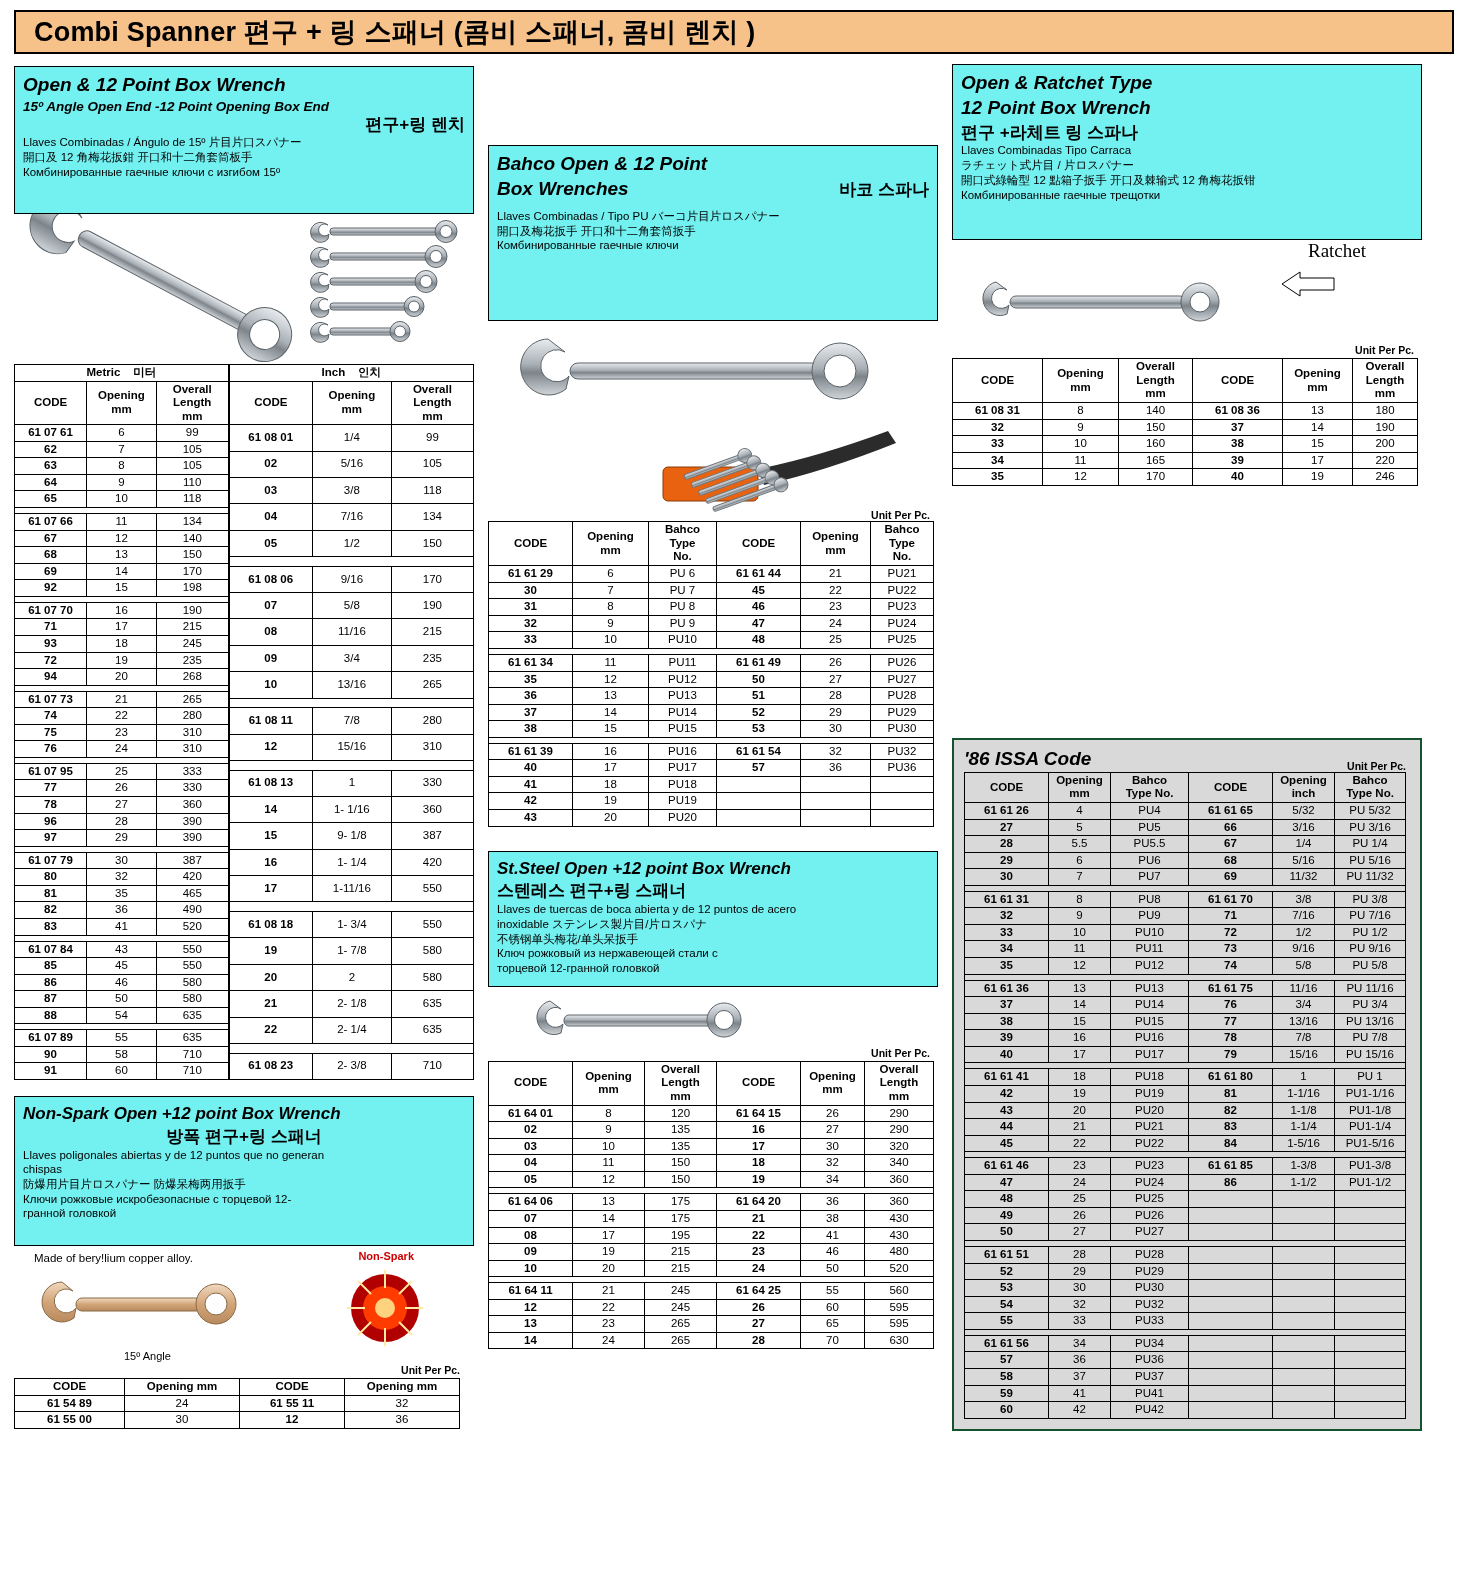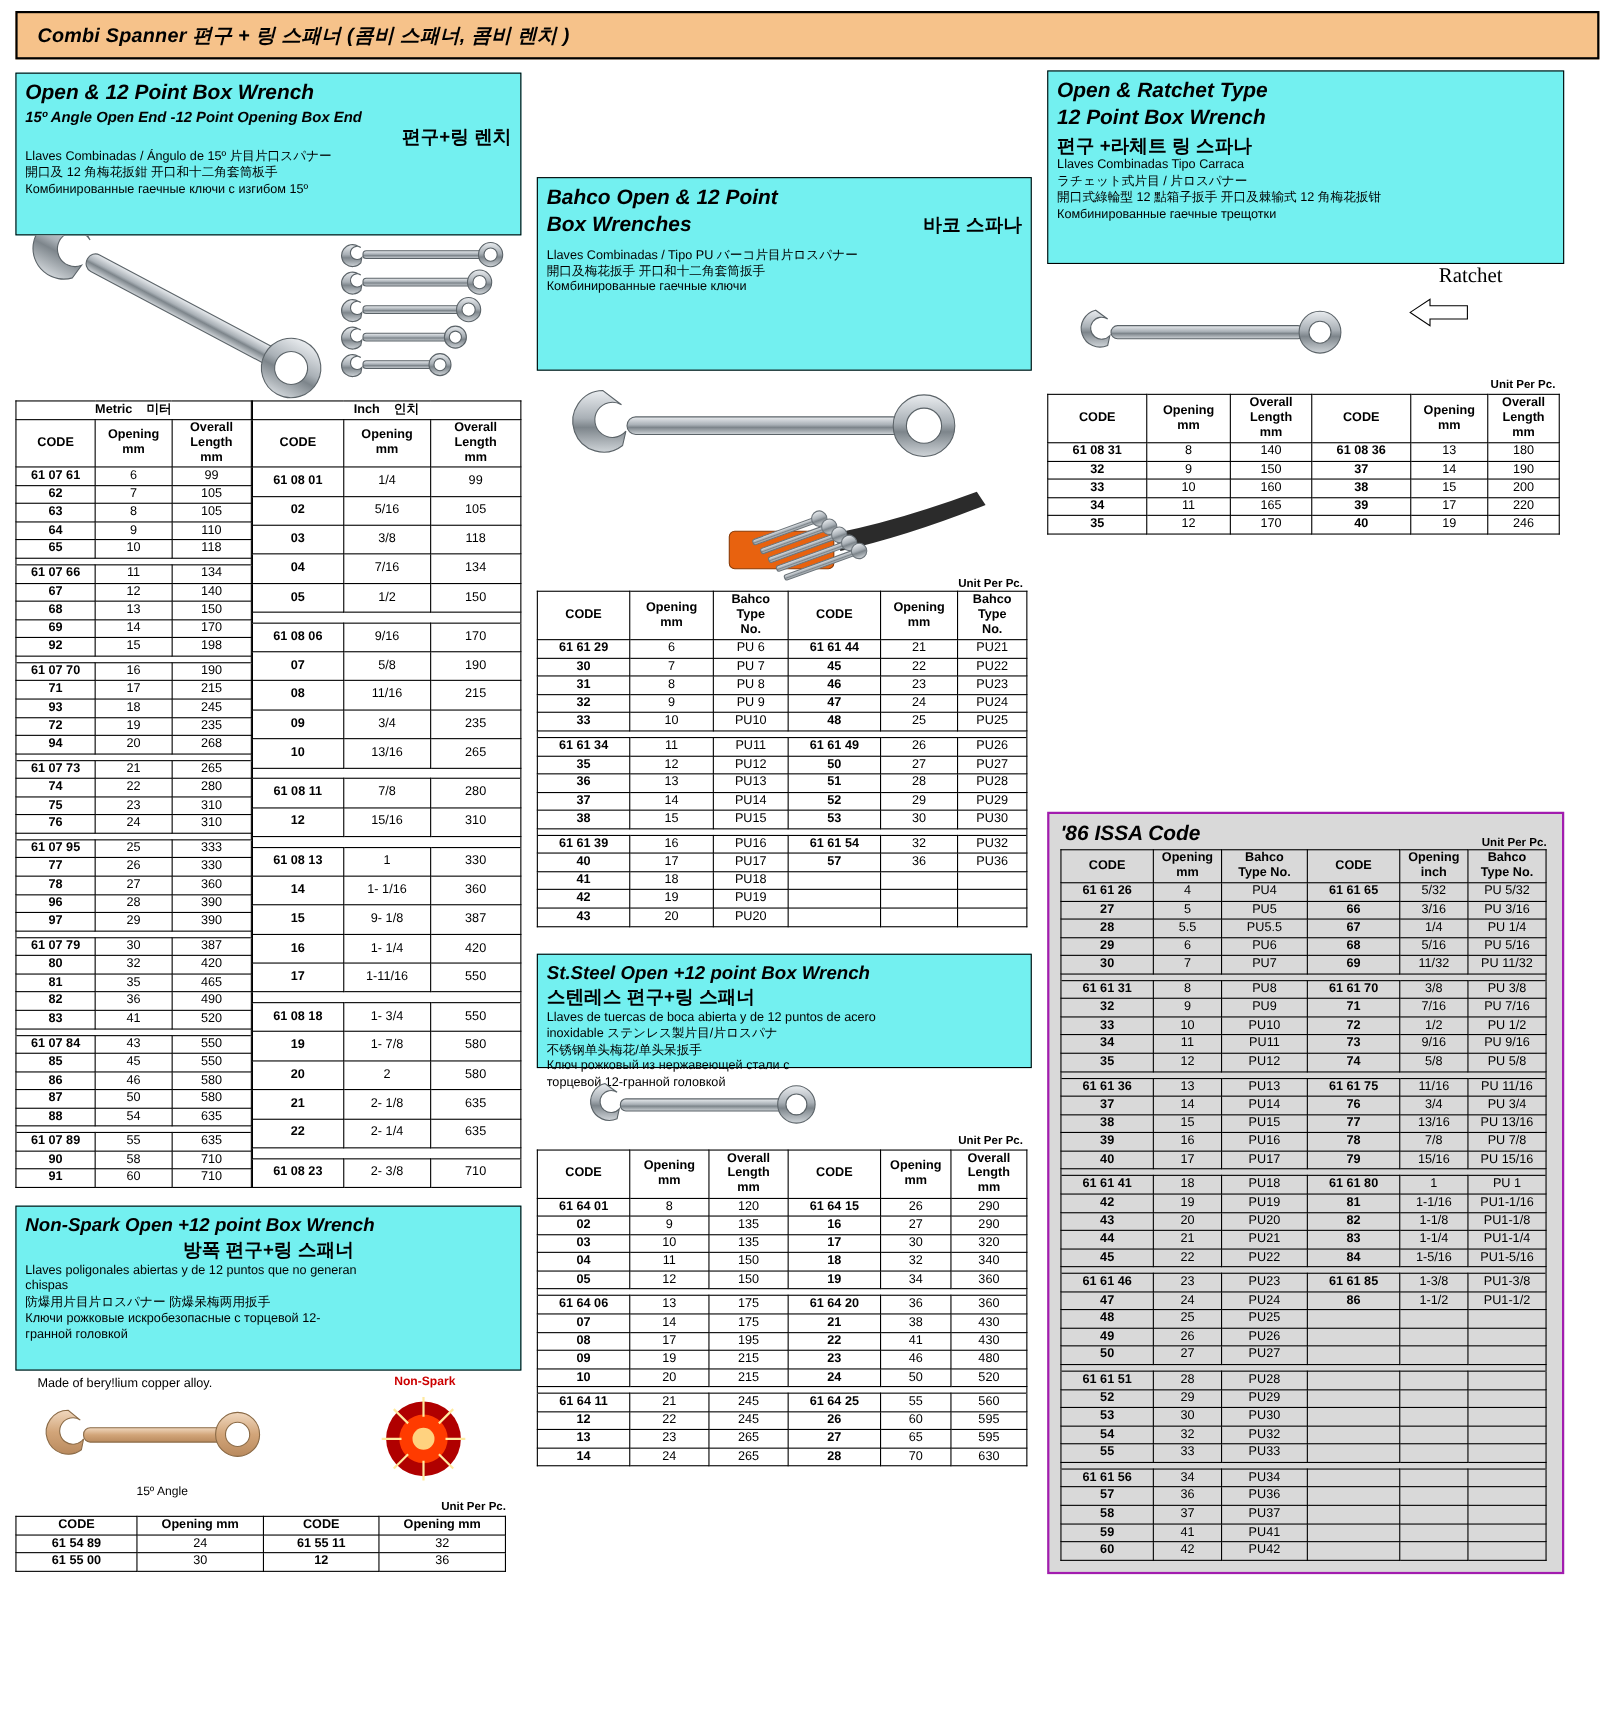--- a/index.html
+++ b/index.html
@@ -20,23 +20,22 @@
   .titlebar {
     border: 2px solid #000;
     background: #f6c28a;
     height: 44px;
     display: flex;
     align-items: center;
     padding-left: 18px;
     margin-bottom: 10px;
   }
   .titlebar .t {
-    font-style: italic;
     font-weight: bold;
-    font-size: 18px;
+    font-size: 27px;
     letter-spacing: 0.2px;
   }
 
   
   .cols { display: flex; gap: 14px; align-items: center; }
   .col1 { width: 460px; }
   .col2 { width: 450px; }
   .col3 { width: 470px; }
 
   
@@ -81,21 +80,21 @@
   .unitper { text-align: right; font-size: 10.5px; font-weight: bold; padding-right: 4px; }
 
   
   tr.gap td { height: 6px; border-left: 1px solid #000; border-right: 1px solid #000; border-top: none; border-bottom: none; }
 
   
   .imgrow { display: flex; align-items: center; justify-content: flex-start; }
 
   
   .issa {
-    border: 2px solid #a21caf;
+    border: 2px solid #14532d;
     background: #d9d9d9;
     padding: 8px 10px 10px 10px;
   }
   .issa .ttl { font-style: italic; font-weight: bold; font-size: 19px; margin-bottom: 2px; }
   .issa table.dt th, .issa table.dt td { background: #d9d9d9; }
 
   .nonspark-title { color: #cc0000; font-weight: bold; font-size: 11px; text-align:center;}
   .small-note { font-size: 11.5px; }
 </style>
 </head>
@@ -829,21 +828,21 @@
               <td class="code">43</td>
               <td>20</td>
               <td>PU20</td>
               <td class="code"></td>
               <td></td>
               <td> </td>
             </tr>
           </tbody>
       </table>
 
-      <div class="cyanbox" style="margin-top:24px;height:104px;">
+      <div class="cyanbox" style="margin-top:24px;height:136px;">
         <div class="h1" style="font-size:17px;">St.Steel Open +12 point Box Wrench</div>
         <div class="h-kr">스텐레스  편구+링 스패너</div>
         <div class="sub">Llaves de tuercas de boca abierta y de 12 puntos de acero</div>
         <div class="sub">inoxidable          ステンレス製片目/片ロスパナ</div>
         <div class="sub">不锈钢单头梅花/单头呆扳手</div>
         <div class="sub">Ключ рожковый из нержавеющей стали с</div>
         <div class="sub">торцевой 12-гранной головкой</div>
       </div>
 
       <div style="position:relative;height:74px;">

